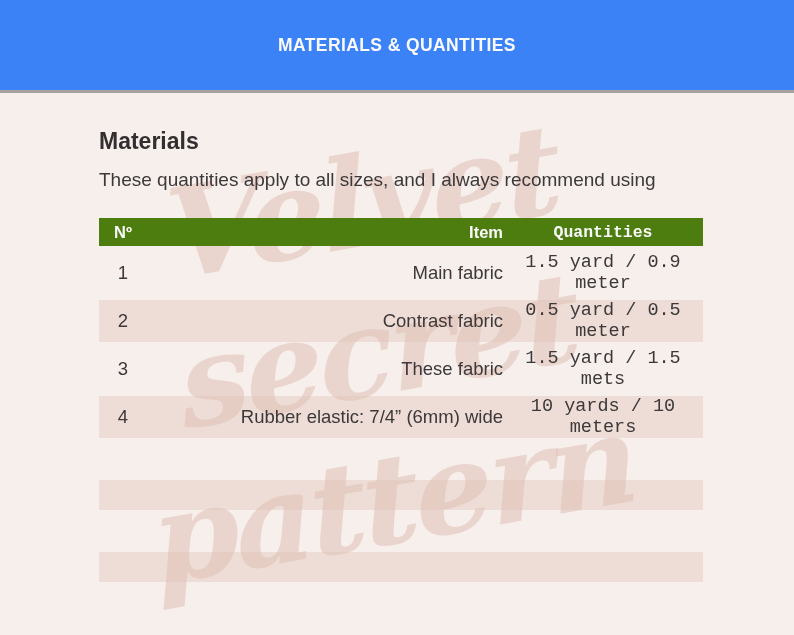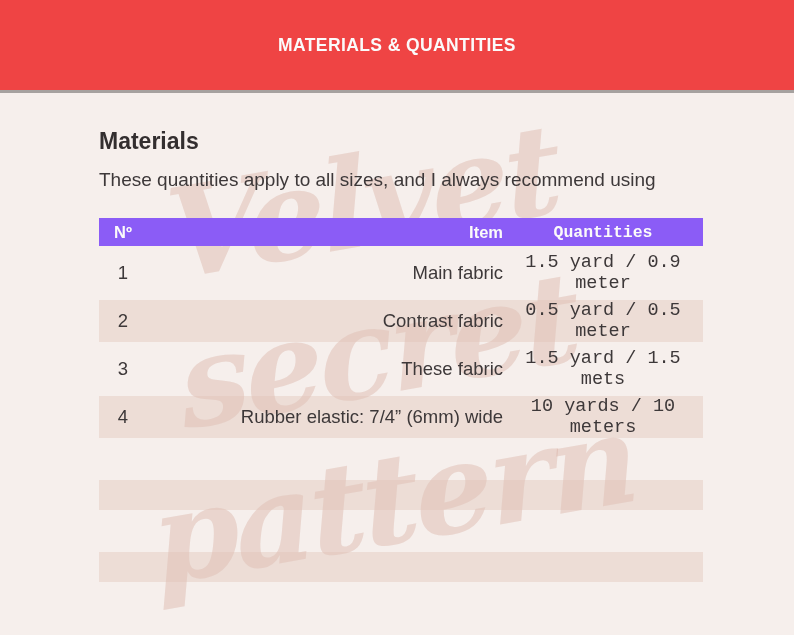--- a/index.html
+++ b/index.html
@@ -10,21 +10,21 @@
     font-family: "Liberation Sans", sans-serif;
     color: #3d3839;
     overflow: hidden;
   }
 
   
   .top-bar {
     position: relative;
     z-index: 3;
     height: 93px;
-    background: #ef4444;
+    background: #3b82f6;
     border-bottom: 3px solid #a6a19f;
     display: flex;
     align-items: center;
     justify-content: center;
   }
   .top-bar h1 {
     color: #fbfafa;
     font-size: 17.5px;
     font-weight: bold;
     letter-spacing: 0.4px;
@@ -80,21 +80,21 @@
     border-collapse: separate;
     border-spacing: 0 6px;
     table-layout: fixed;
   }
   th, td {
     font-size: 18.5px;
     font-weight: normal;
     vertical-align: middle;
   }
   thead th {
-    background: #8b5cf6;
+    background: #4d7c0f;
     color: #fbfafa;
     font-size: 16.5px;
     font-weight: bold;
     height: 28px;
   }
   tbody td { height: 30px; }
   .col-no  { width: 48px; text-align: center; }
   .col-item { text-align: right; padding-left: 3px; }
   .col-qty { width: 200px; text-align: center; font-family: Liberation Mono, monospace; }
   tr.shaded td { background: rgba(224, 196, 184, 0.42); }

